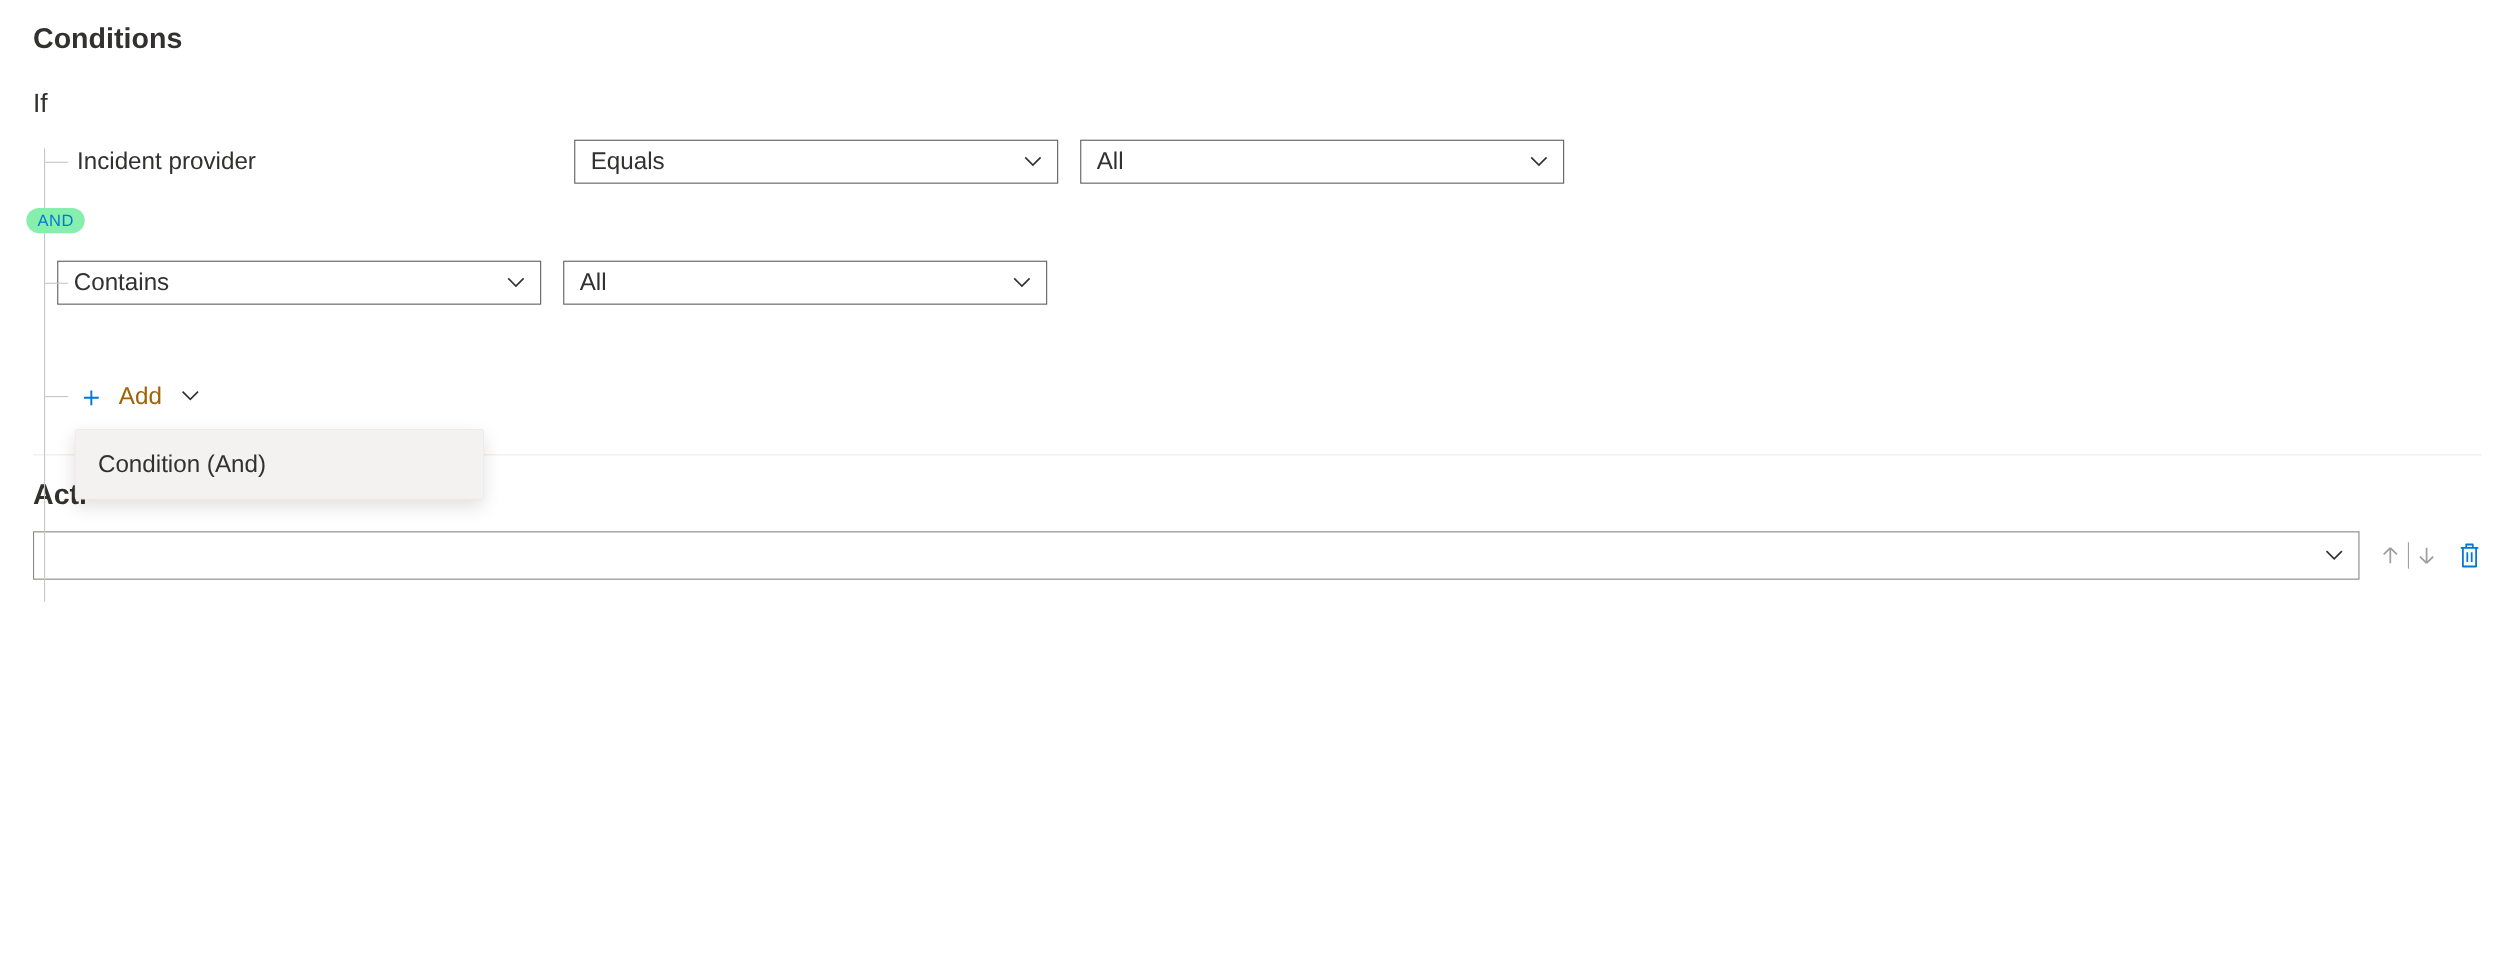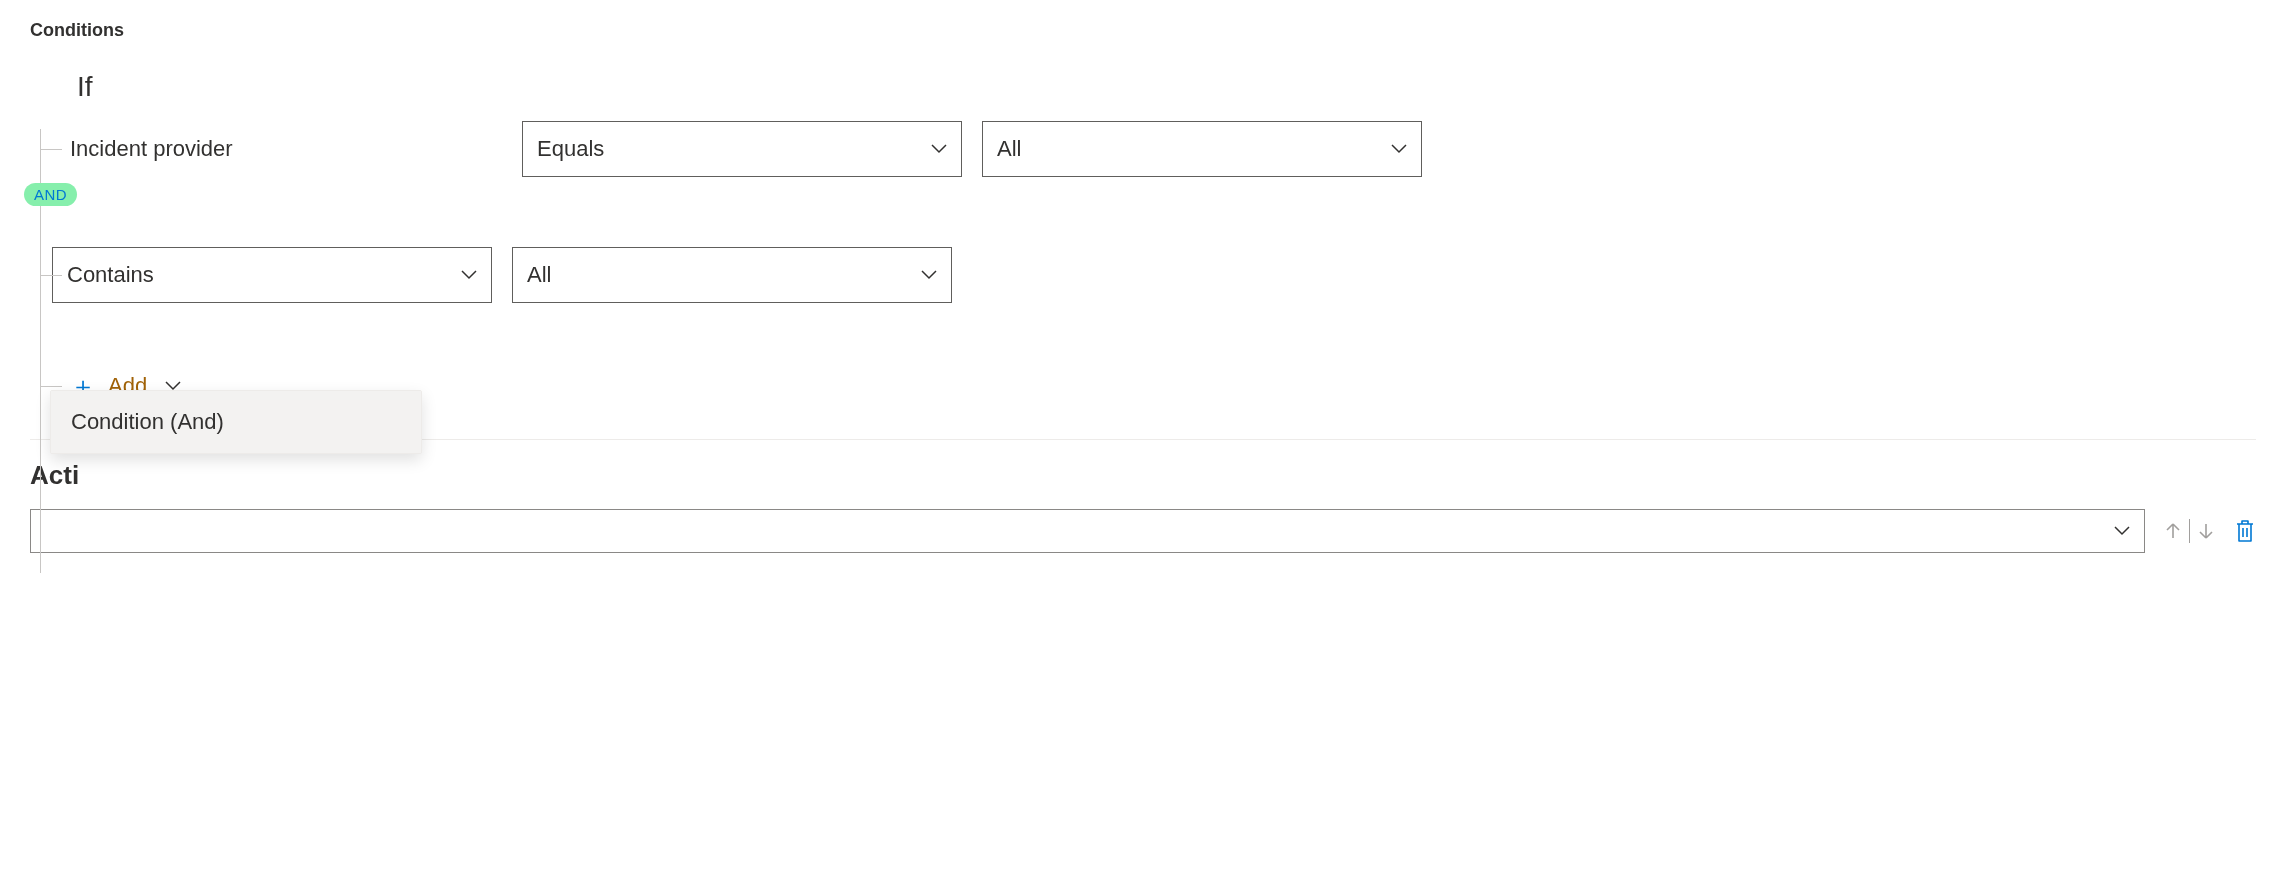--- a/index.html
+++ b/index.html
@@ -4,30 +4,29 @@
   <style>
     * { box-sizing: border-box; margin: 0; padding: 0; }
     body {
       font-family: "Segoe UI", -apple-system, BlinkMacSystemFont, sans-serif;
       background: #ffffff;
       color: #323130;
       padding: 20px 30px;
       font-size: 20px;
     }
     .section-title {
-      font-size: 18px;
+      font-size: 26px;
       font-weight: 600;
       color: #323130;
       margin-bottom: 30px;
     }
     .if-label {
-      font-size: 28px;
+      font-size: 24px;
       color: #323130;
       margin-bottom: 18px;
-      margin-left: 47px;
     }
     .conditions-block {
       position: relative;
       padding-left: 22px;
     }
     .and-badge {
       position: absolute;
       left: -6px;
       top: 62px;
       background: #86efac;
@@ -67,21 +66,21 @@
       font-size: 22px;
       color: #323130;
       padding-left: 18px;
     }
     .dropdown {
       display: flex;
       align-items: center;
       justify-content: space-between;
       border: 1px solid #605e5c;
       background: #ffffff;
-      height: 56px;
+      height: 40px;
       padding: 0 14px;
       cursor: pointer;
       flex: 0 0 440px;
     }
     .dropdown-text {
       font-size: 22px;
       color: #323130;
     }
     .chevron-down {
       width: 16px;
@@ -118,21 +117,21 @@
       font-size: 22px;
     }
     .add-chevron {
       color: #323130;
       margin-left: 6px;
       display: inline-flex;
     }
     .add-chevron svg { width: 16px; height: 10px; }
     .dropdown-menu {
       position: absolute;
-      left: 50px;
+      left: 68px;
       top: 390px;
       background: #ffffff;
       border: 1px solid #edebe9;
       box-shadow: 0 6px 16px rgba(0,0,0,0.12);
       border-radius: 2px;
       width: 372px;
       z-index: 10;
     }
     .menu-item {
       padding: 18px 20px;

